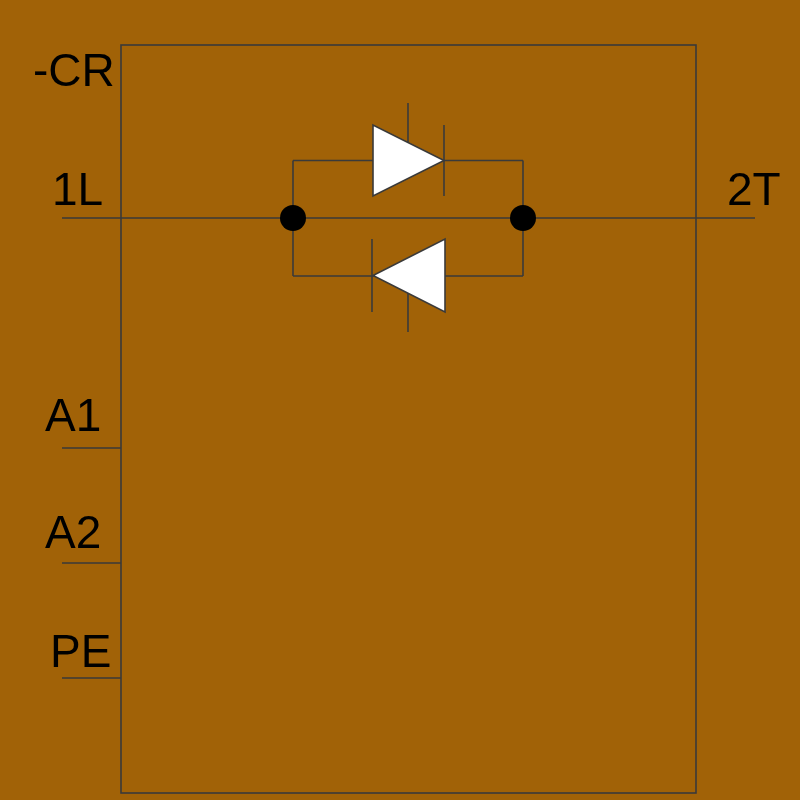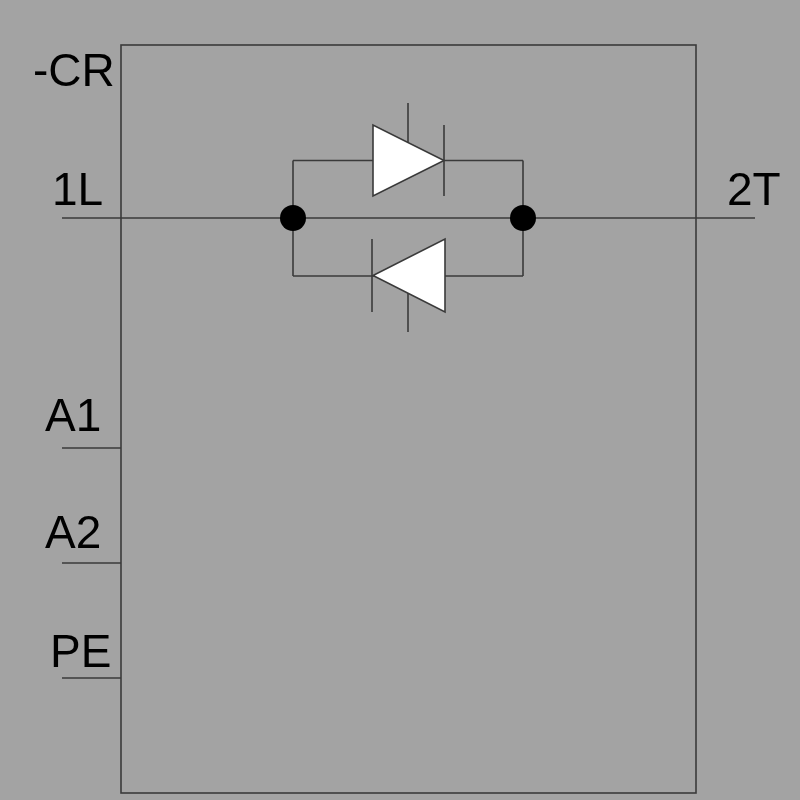--- a/index.html
+++ b/index.html
@@ -7,21 +7,21 @@
     padding: 0;
     width: 800px;
     height: 800px;
     background: #ffffff;
     overflow: hidden;
   }
   .canvas {
     position: relative;
     width: 800px;
     height: 800px;
-    background: #a3a3a3;
+    background: #a16207;
   }
   svg {
     display: block;
     width: 800px;
     height: 800px;
   }
   .wire {
     stroke: #3a3a3a;
     stroke-width: 1.6;
     fill: none;

